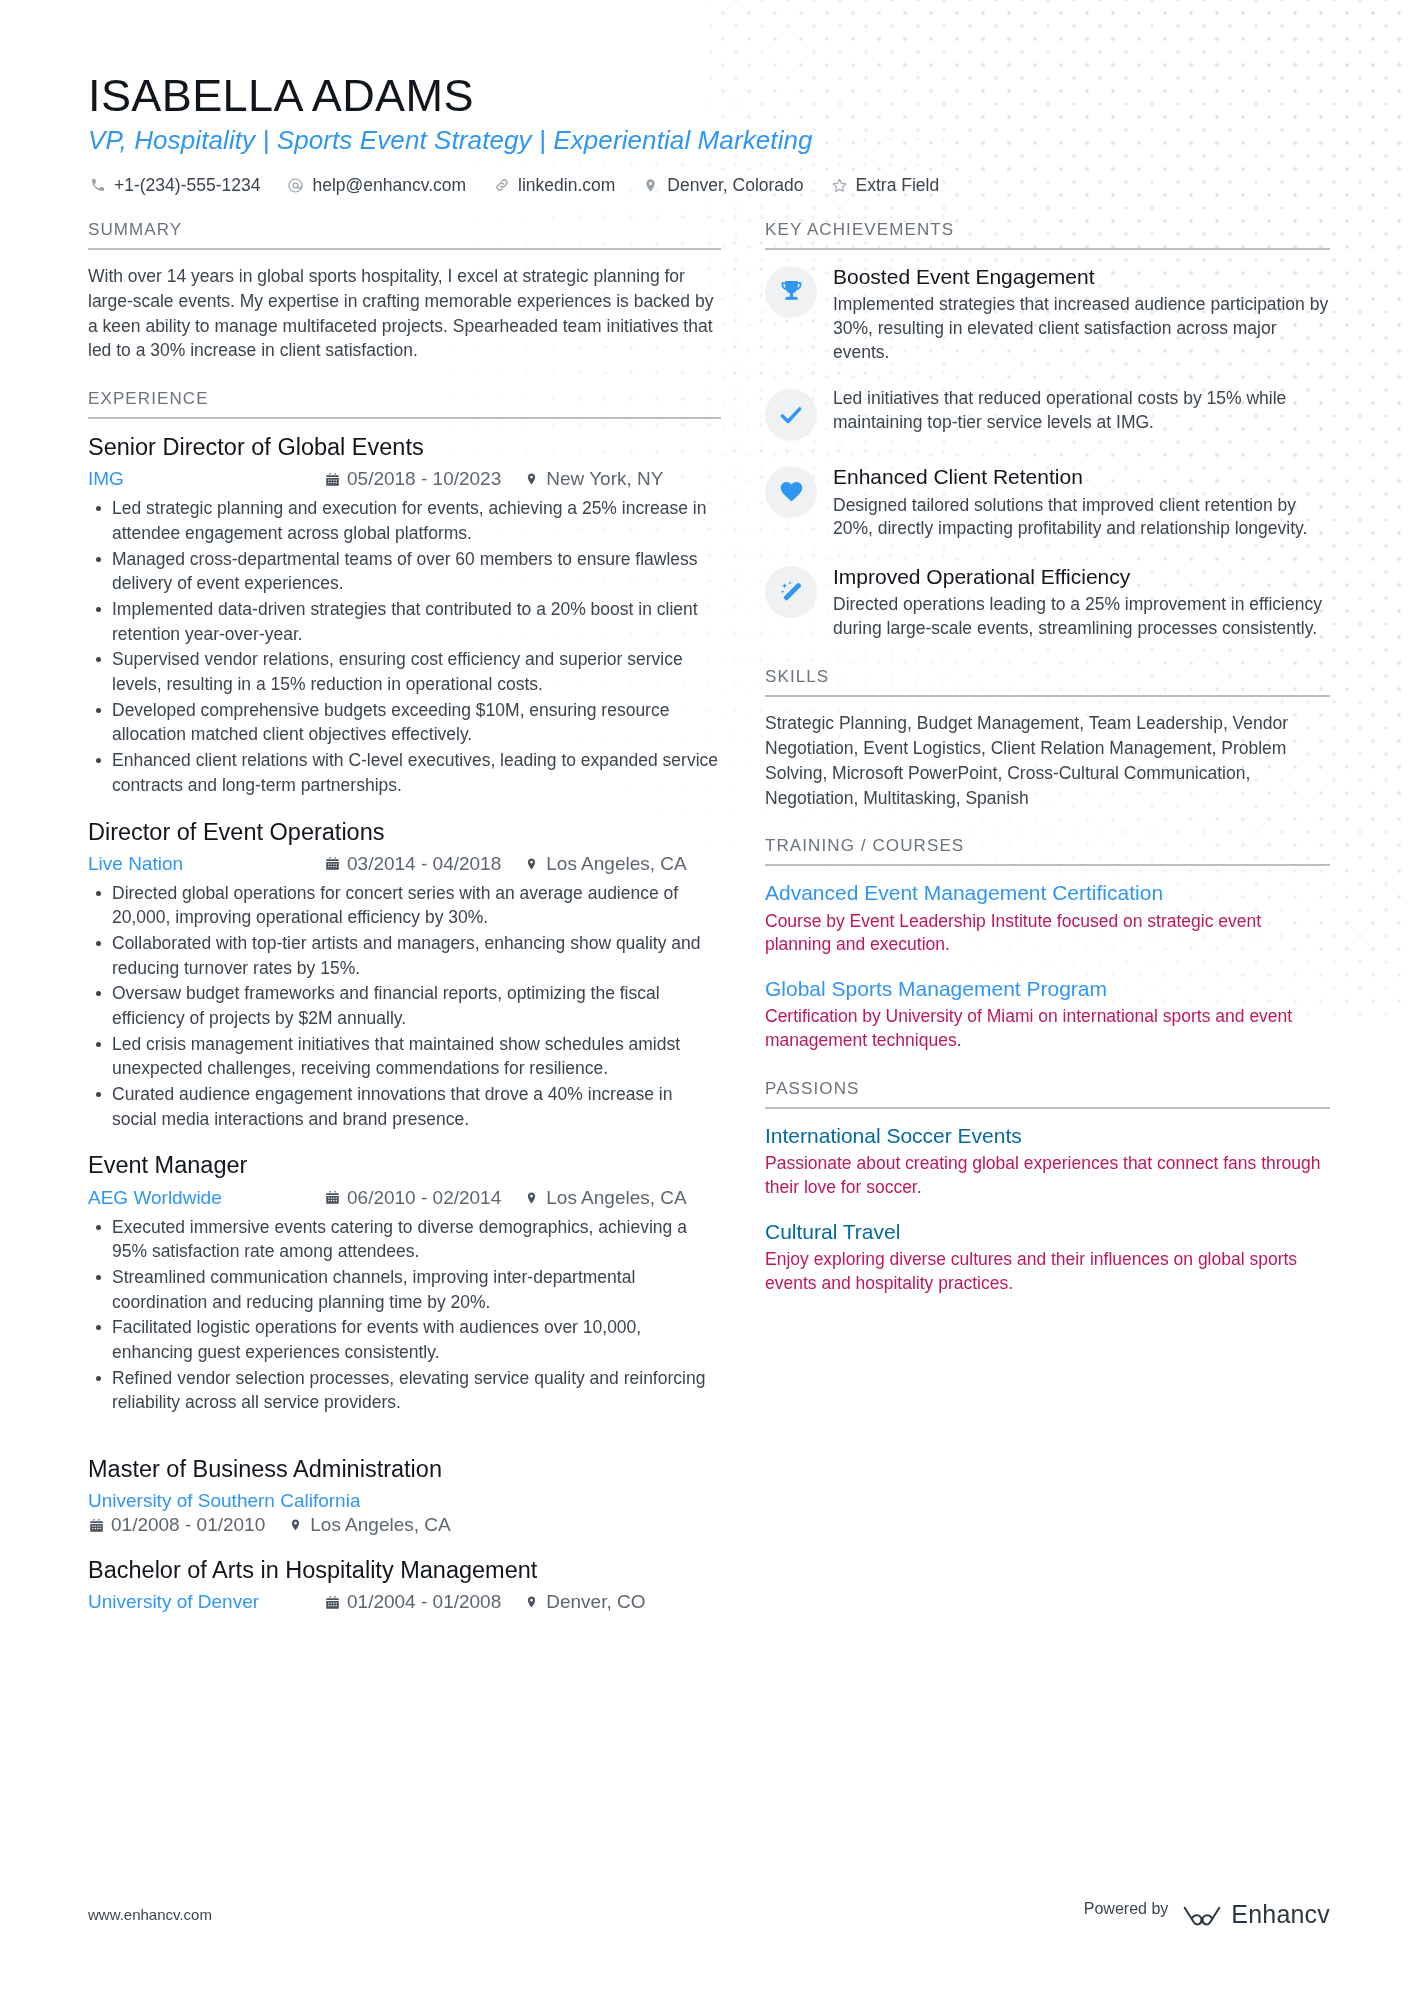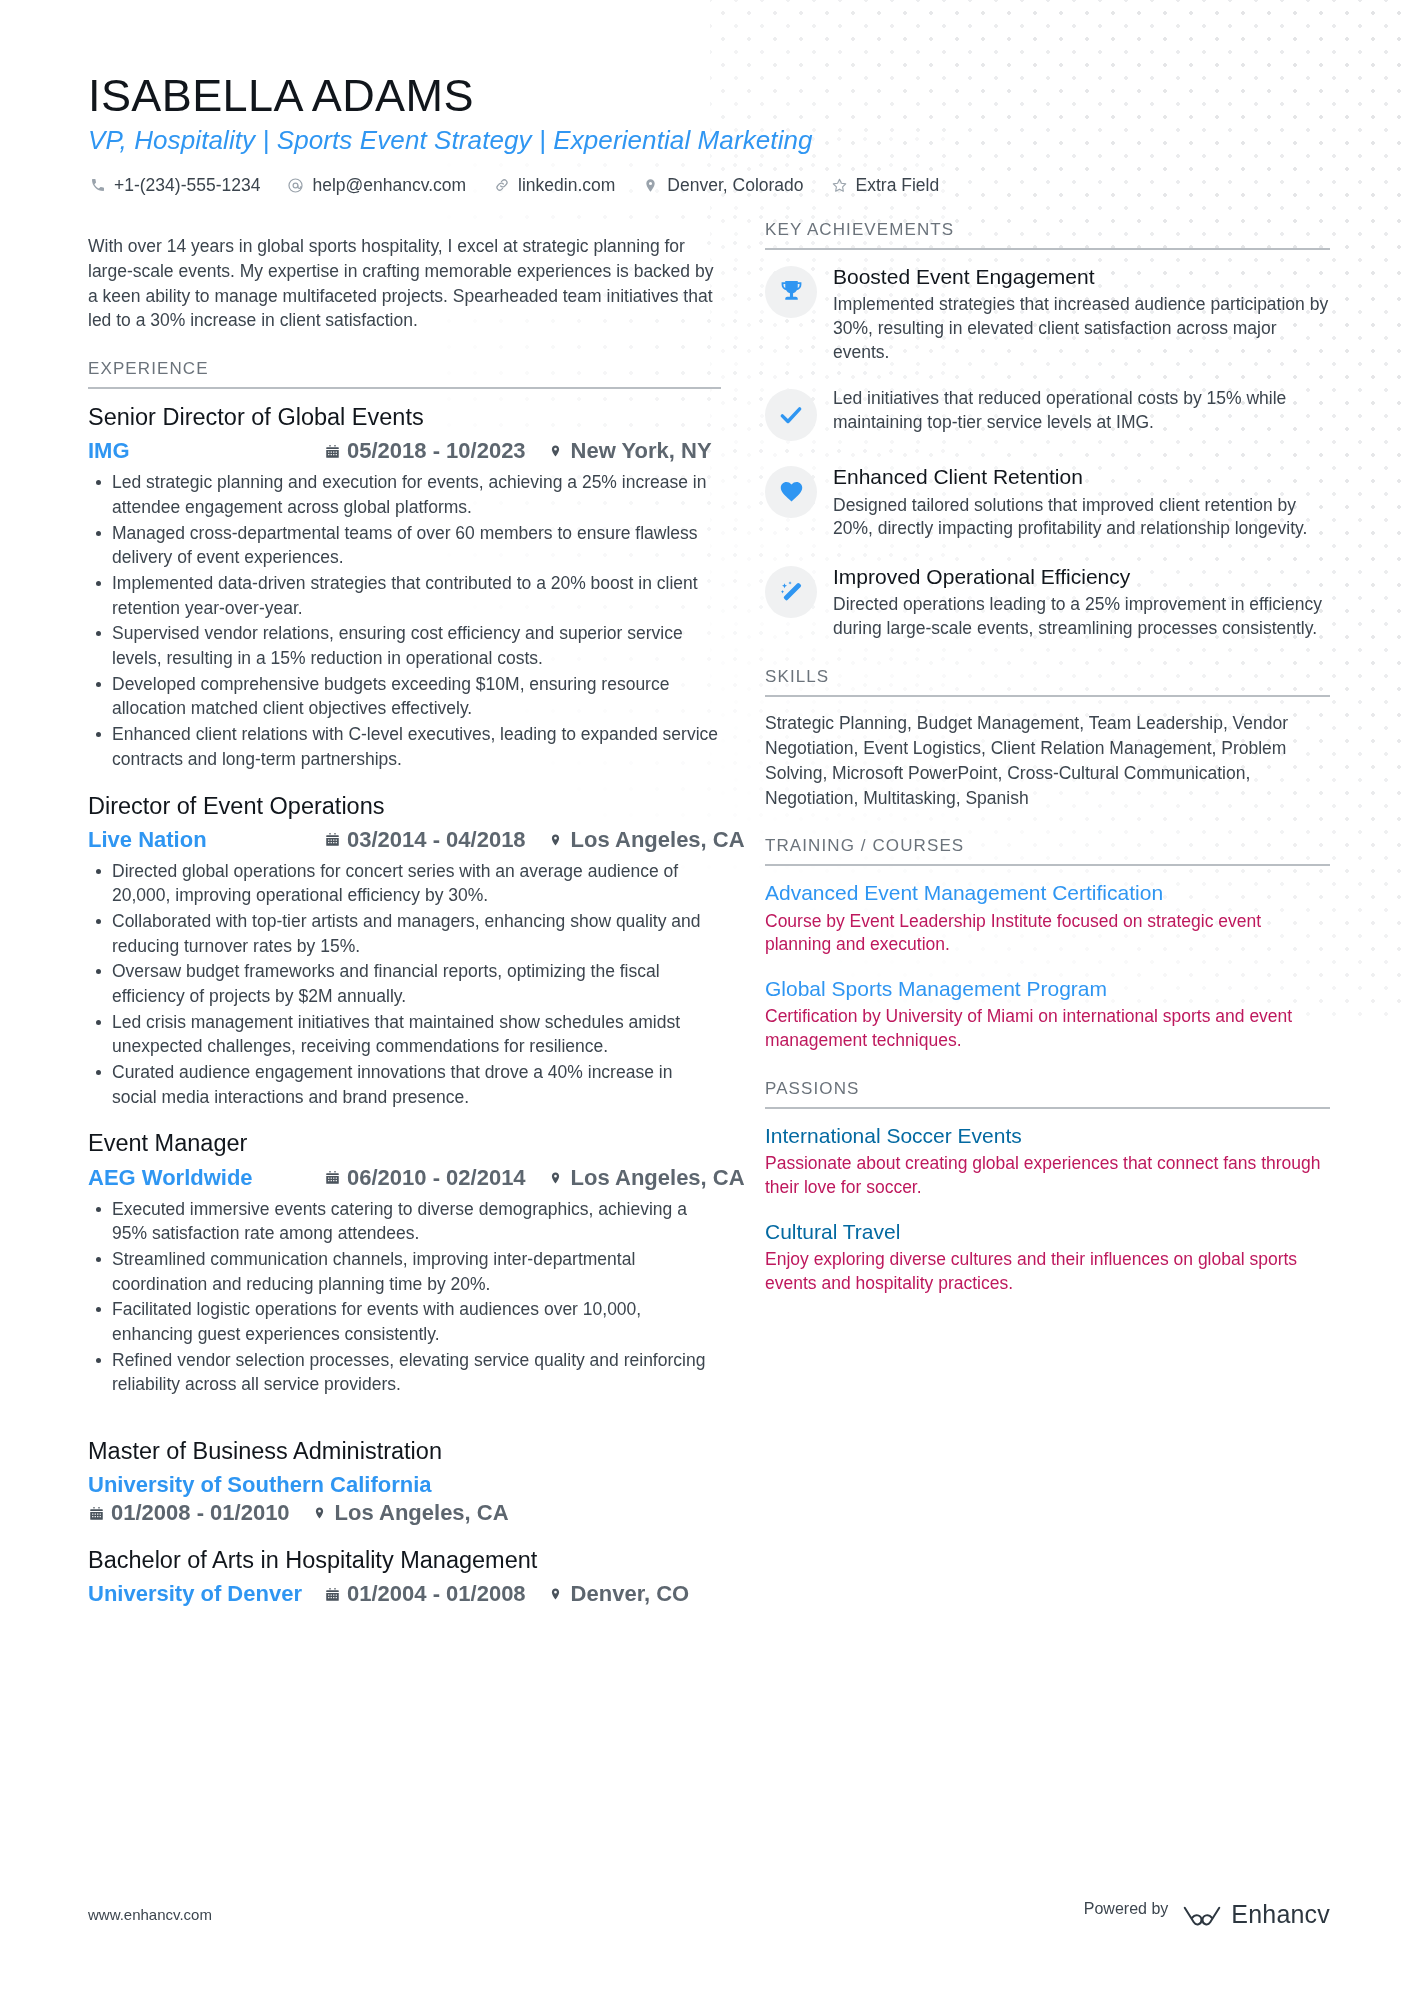--- a/index.html
+++ b/index.html
@@ -135,23 +135,22 @@
   .entry-title {
     font-size: 23.5px;
     color: #11161c;
     font-weight: 400;
     line-height: 1.2;
     margin-bottom: 7px;
   }
   .entry-meta {
     display: flex;
     align-items: center;
-    font-size: 22px;
+    font-size: 19px;
     margin-bottom: 6px;
-    font-weight: bold;
   }
   .entry-org {
     color: #2f96f2;
     width: 236px;
     flex: 0 0 236px;
     white-space: nowrap;
     overflow: hidden;
   }
   .entry-org.auto { width: auto; flex: 0 0 auto; margin-right: 26px; }
   .meta-chip {
@@ -350,20 +349,21 @@
         </div>
 
       </div>
     </div>
 
     <div class="cols">
 
       <div class="col-left">
 
         <div class="sec">
+          <div class="sec-head">SUMMARY</div>
           <div class="sec-body">
             <div class="para">With over 14 years in global sports hospitality, I excel at strategic planning for large-scale events. My expertise in crafting memorable experiences is backed by a keen ability to manage multifaceted projects. Spearheaded team initiatives that led to a 30% increase in client satisfaction.</div>
           </div>
         </div>
 
         <div class="sec">
           <div class="sec-head">EXPERIENCE</div>
           <div class="sec-body">
 
             <div class="entry">

